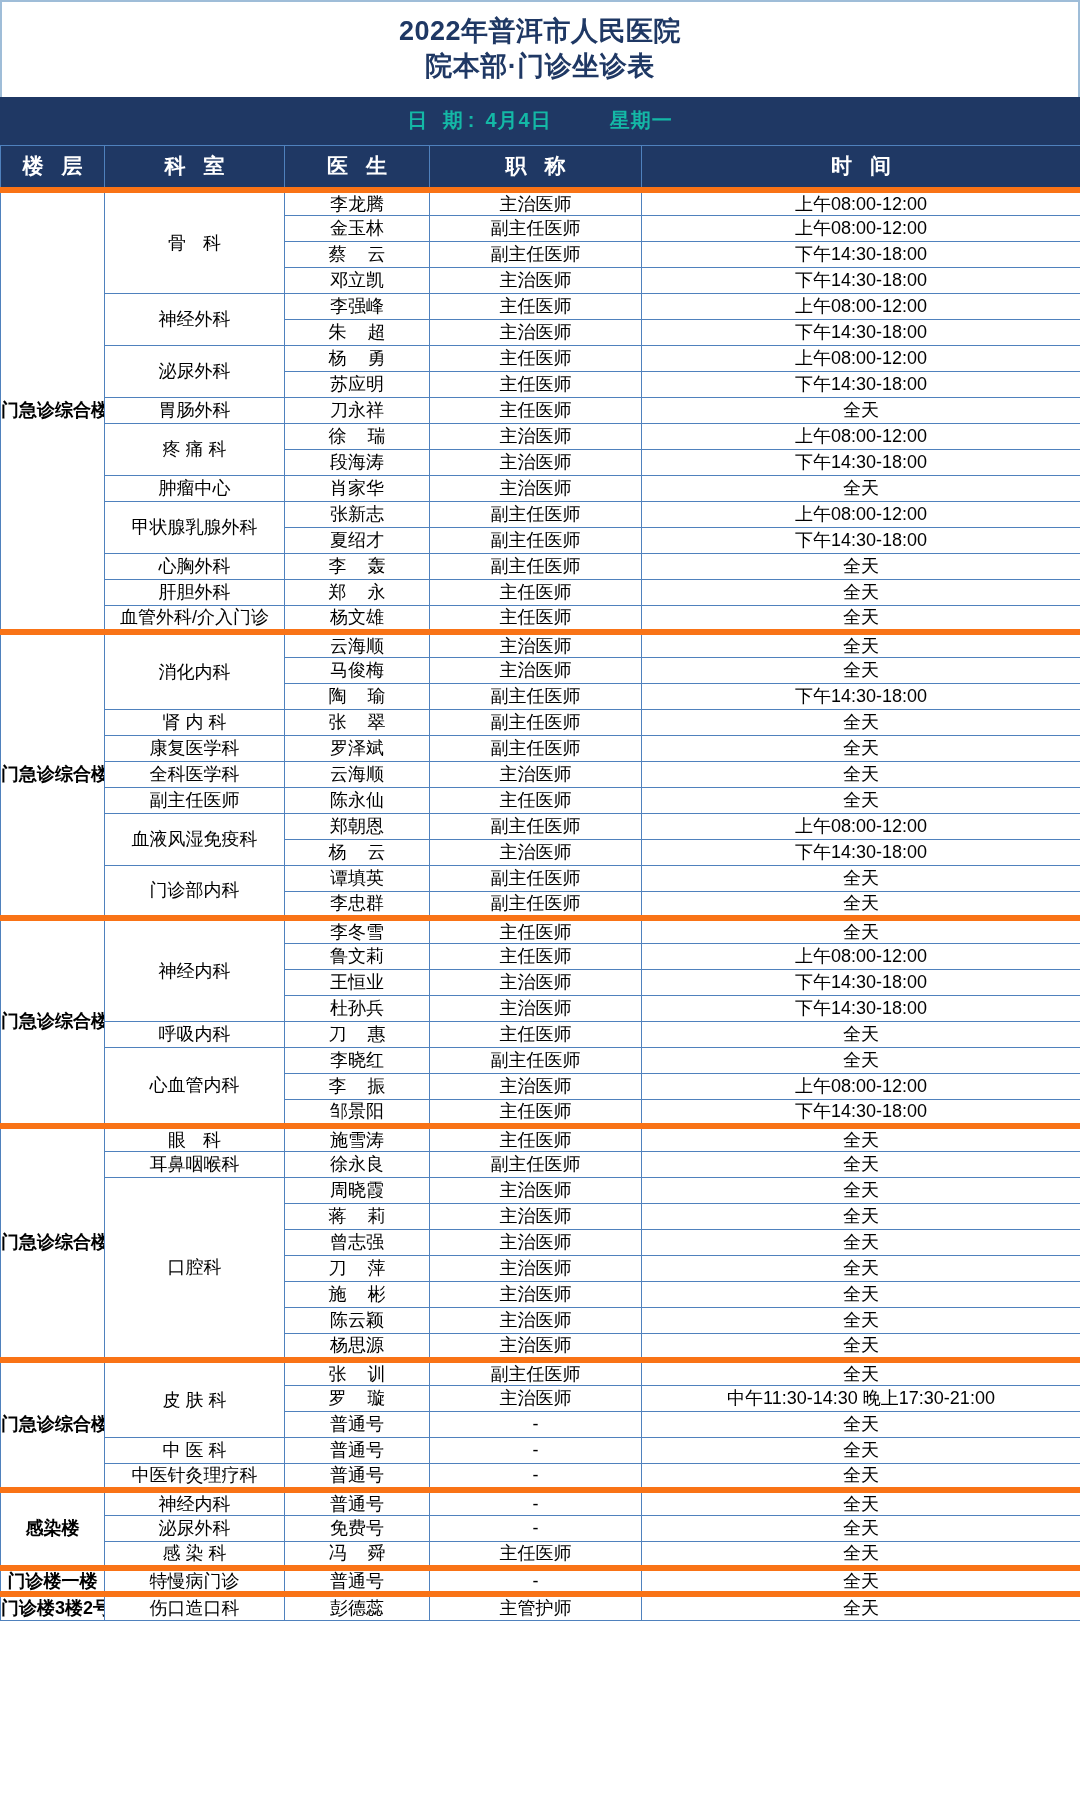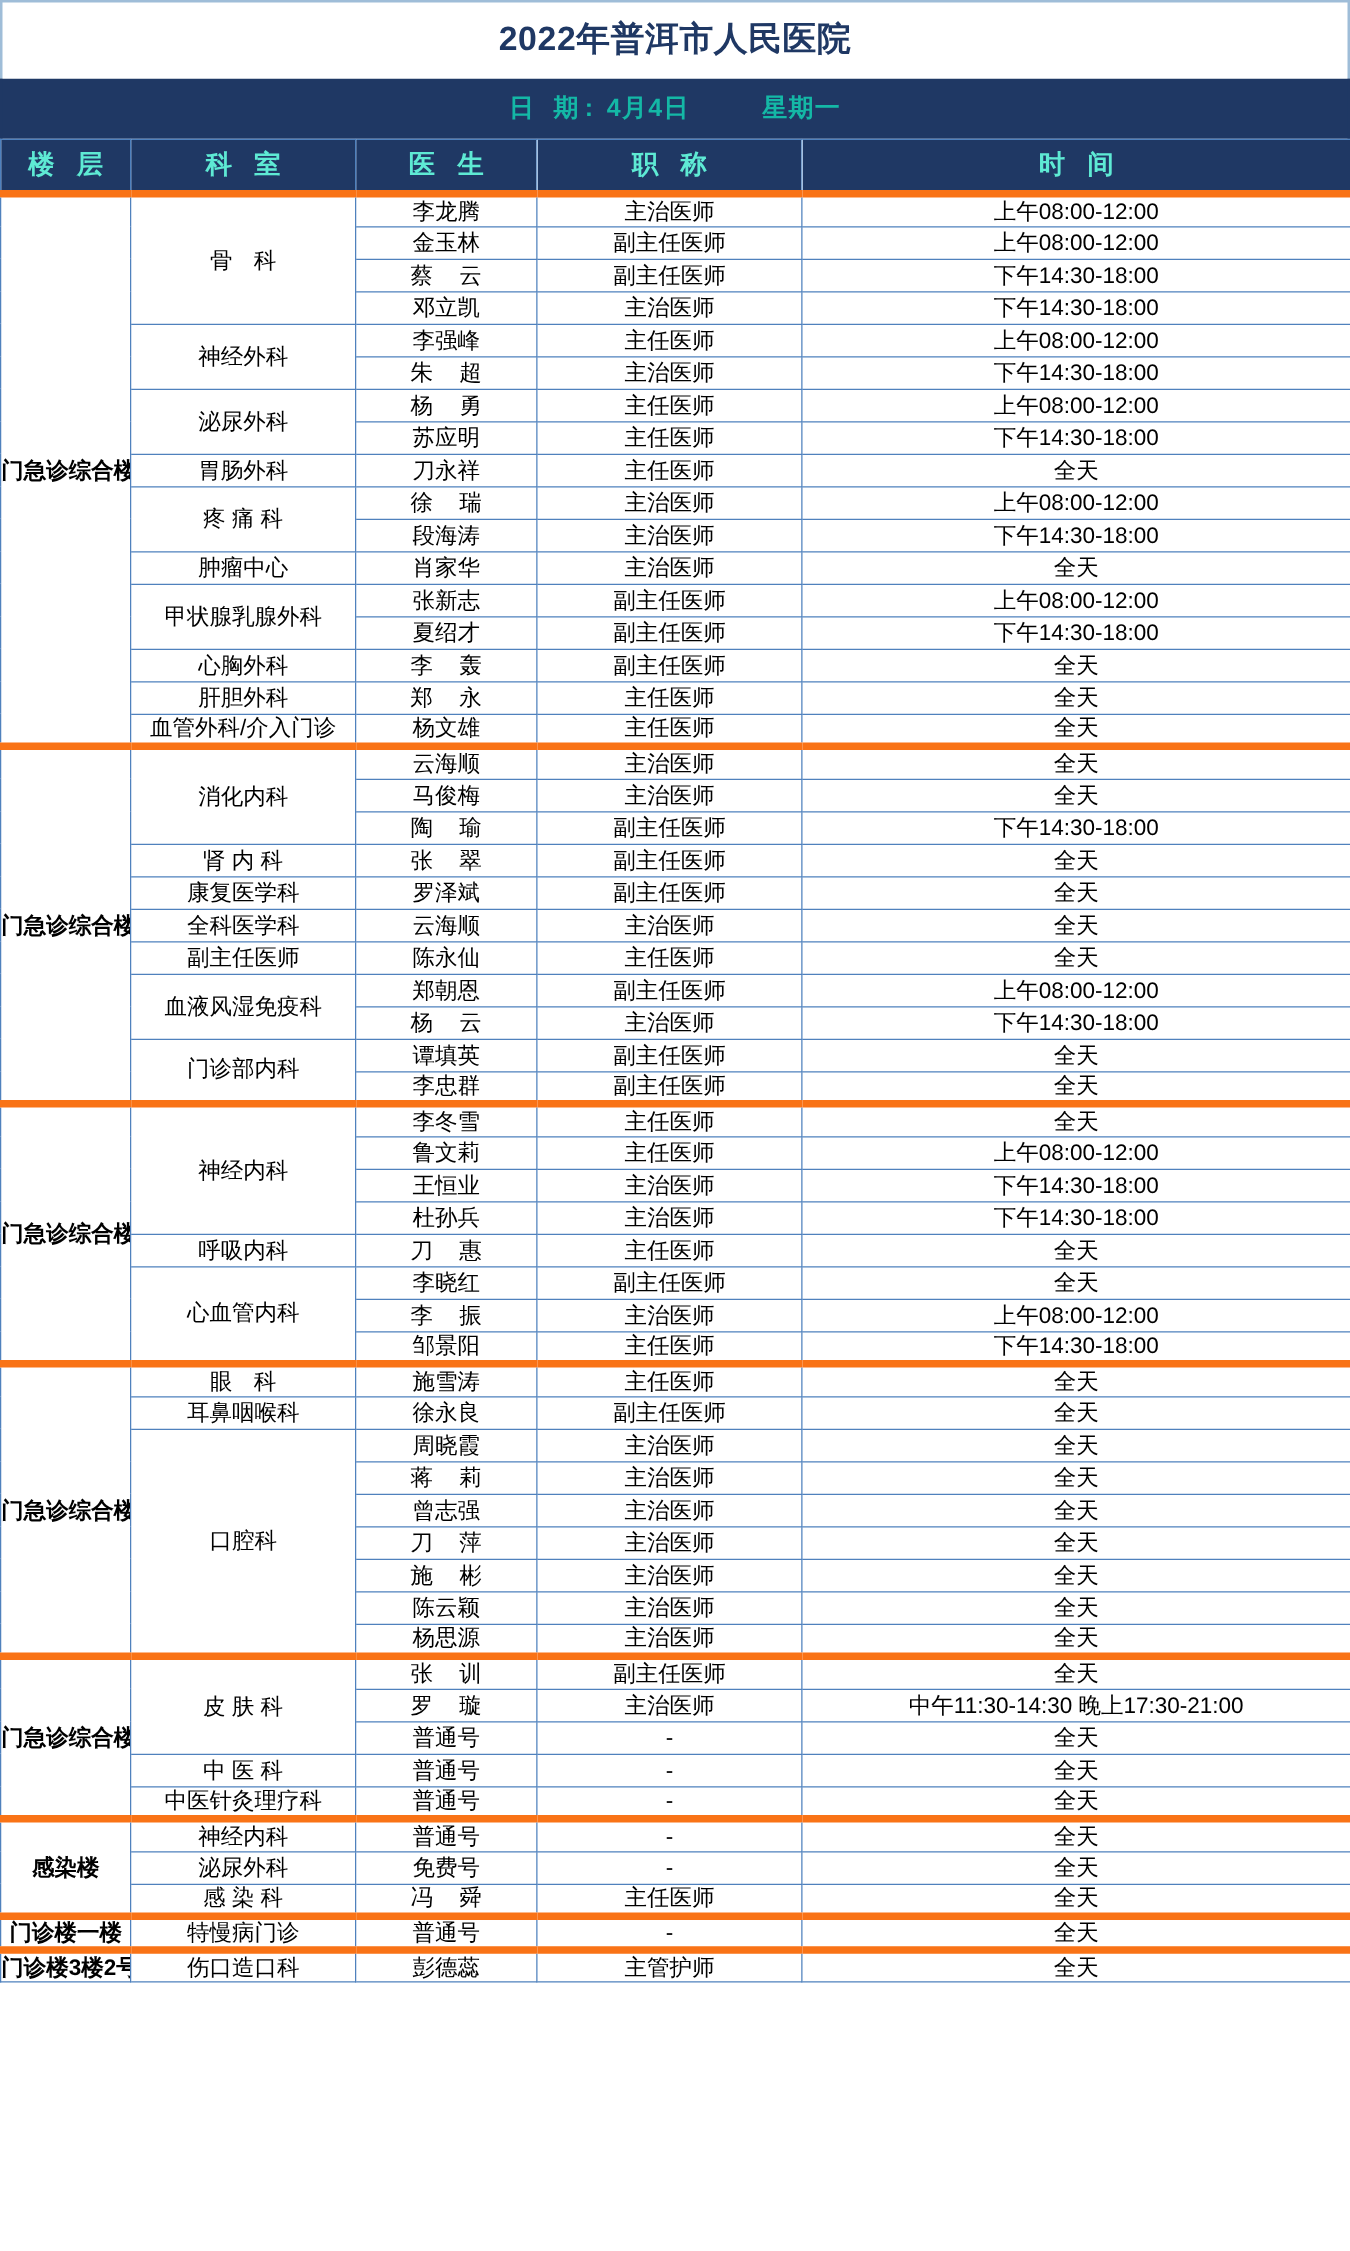--- a/index.html
+++ b/index.html
@@ -58,21 +58,21 @@
     vertical-align: middle;
     font-size: 18px;
     color: #000000;
     height: 26px;
     line-height: 1.15;
     white-space: nowrap;
     overflow: hidden;
   }
   table.sched thead th {
     background: #1f3864;
-    color: #5eead4;
+    color: #ffffff;
     font-weight: bold;
     font-size: 21px;
     height: 44px;
     border-color: #4f81bd;
     letter-spacing: 6px;
     text-indent: 6px;
   }
   td.floor {
     color: #1f3864;
     font-weight: bold;
@@ -96,20 +96,21 @@
   tr.sec-start > td { border-top: 6px solid #f97316; }
   td.floor { border-right: 2px solid #4f81bd; }
 </style>
 </head>
 <body>
 
 <div id="page">
 
   <div class="title-block">
     <div class="title-line">2022年普洱市人民医院</div>
+    <div class="title-line">院本部·门诊坐诊表</div>
   </div>
 
   <div class="date-bar">
     <span class="dlabel">日 期:</span><span class="dval">4月4日</span><span class="dweek">星期一</span>
   </div>
 
   <table class="sched">
     <colgroup>
       <col class="col-floor">
         <col class="col-dept">

